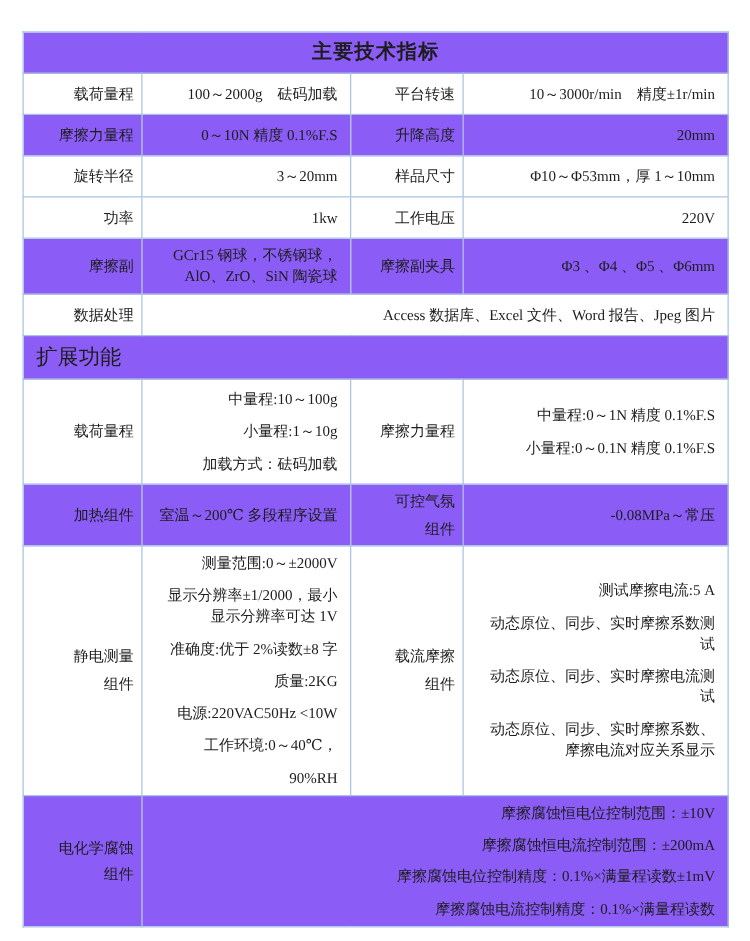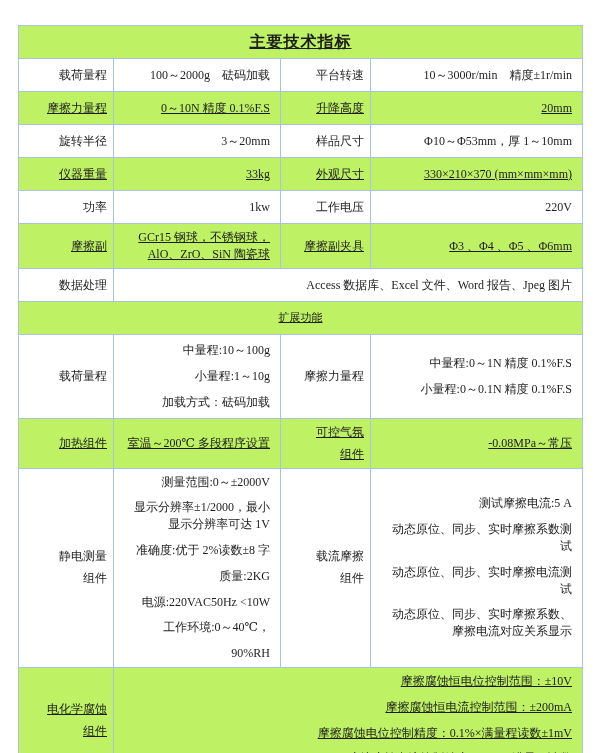--- a/index.html
+++ b/index.html
@@ -23,30 +23,30 @@
   }
   .spec td {
     border: 1px solid #a9c4e1;
     font-size: 12px;
     line-height: 1.4;
     padding: 5px 10px;
     vertical-align: middle;
     word-break: break-word;
     overflow-wrap: break-word;
   }
-  tr.shaded td { background: #bef264; text-decoration: underline; }
+  tr.shaded td { background: #8b5cf6; }
   td.lbl { text-align: right; padding: 5px 6px; }
   td.val { text-align: right; }
   td.ttl {
     text-align: center;
     font-weight: bold;
     font-size: 16px;
     letter-spacing: 1px;
   }
-  td.sect { text-align: center; font-size: 11px; }
+  td.sect { text-align: left; font-size: 17px; }
   tr.r-h  { height: 33px; }
   tr.r-s  { height: 33px; }
   tr.r-m  { height: 43px; }
   tr.r-l  { height: 84px; }
   tr.r-xl { height: 183px; }
   tr.r-b  { height: 97px; }
   .ln + .ln { margin-top: 9px; }
   td.lbl .ln + .ln { margin-top: 5px; }
 </style>
 </head>
@@ -79,26 +79,20 @@
         <td class="val">20mm</td>
       </tr>
 
       <tr class="r-s">
         <td class="lbl">旋转半径</td>
         <td class="val">3～20mm</td>
         <td class="lbl">样品尺寸</td>
         <td class="val">Φ10～Φ53mm，厚 1～10mm</td>
       </tr>
 
-      <tr class="r-s shaded">
-        <td class="lbl">仪器重量</td>
-        <td class="val">33kg</td>
-        <td class="lbl">外观尺寸</td>
-        <td class="val">330×210×370 (mm×mm×mm)</td>
-      </tr>
 
       <tr class="r-s">
         <td class="lbl">功率</td>
         <td class="val">1kw</td>
         <td class="lbl">工作电压</td>
         <td class="val">220V</td>
       </tr>
 
       <tr class="r-m shaded">
         <td class="lbl">摩擦副</td>

